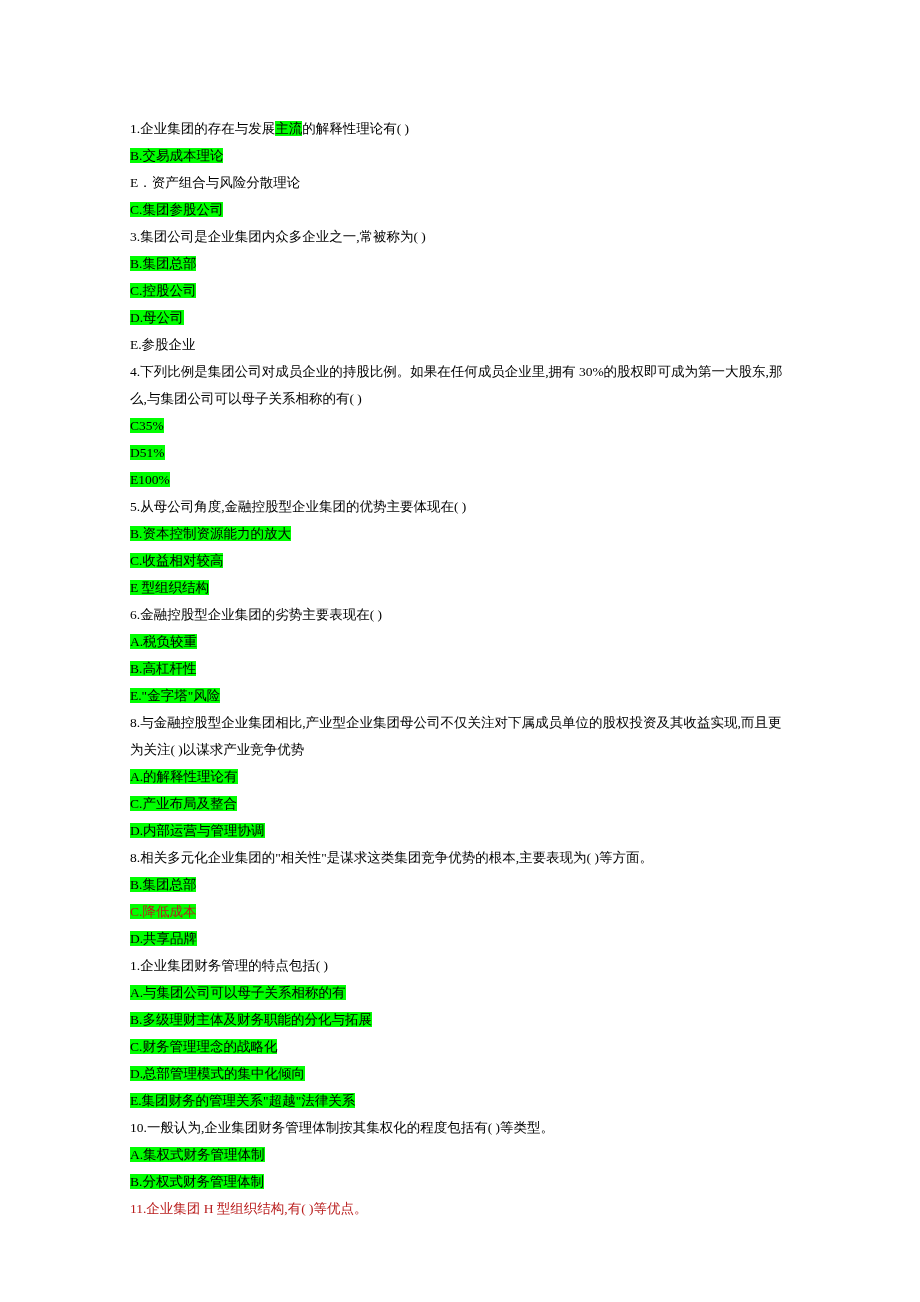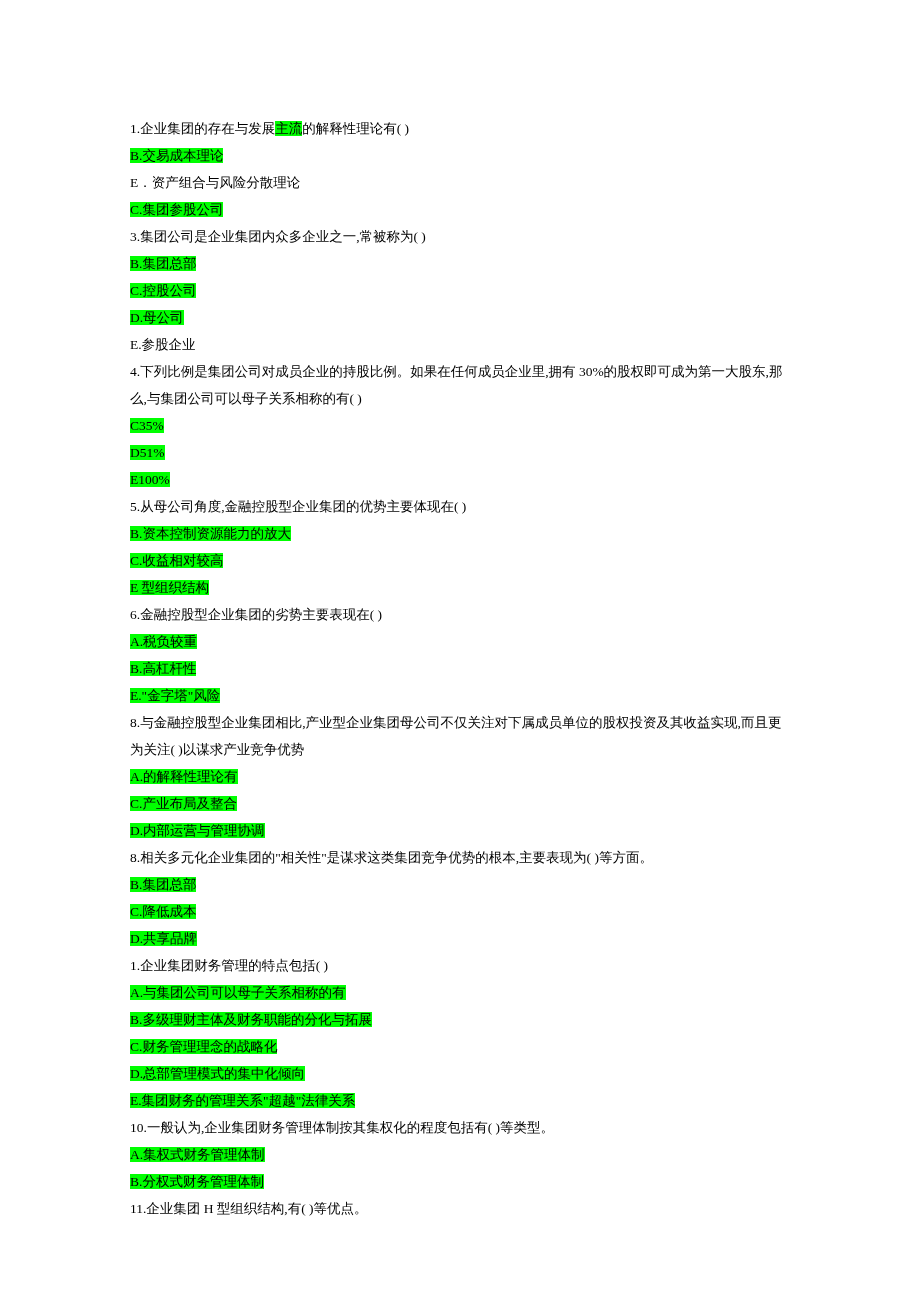--- a/index.html
+++ b/index.html
@@ -18,21 +18,21 @@
     font-size: 13.5px;
     line-height: 2.0;
   }
   .line {
     display: block;
   }
   .hl {
     background: #00ff00;
   }
   .red {
-    color: #000000;
+    color: #b91c1c;
   }
 </style>
 </head>
 <body>
 
 <div class="page" id="page">
     <div class="line"><span>1.企业集团的存在与发展</span><span class="hl">主流</span><span>的解释性理论有( )</span></div>
     <div class="line"><span class="hl">B.交易成本理论</span></div>
     <div class="line"><span>E．资产组合与风险分散理论</span></div>
     <div class="line"><span class="hl">C.集团参股公司</span></div>

